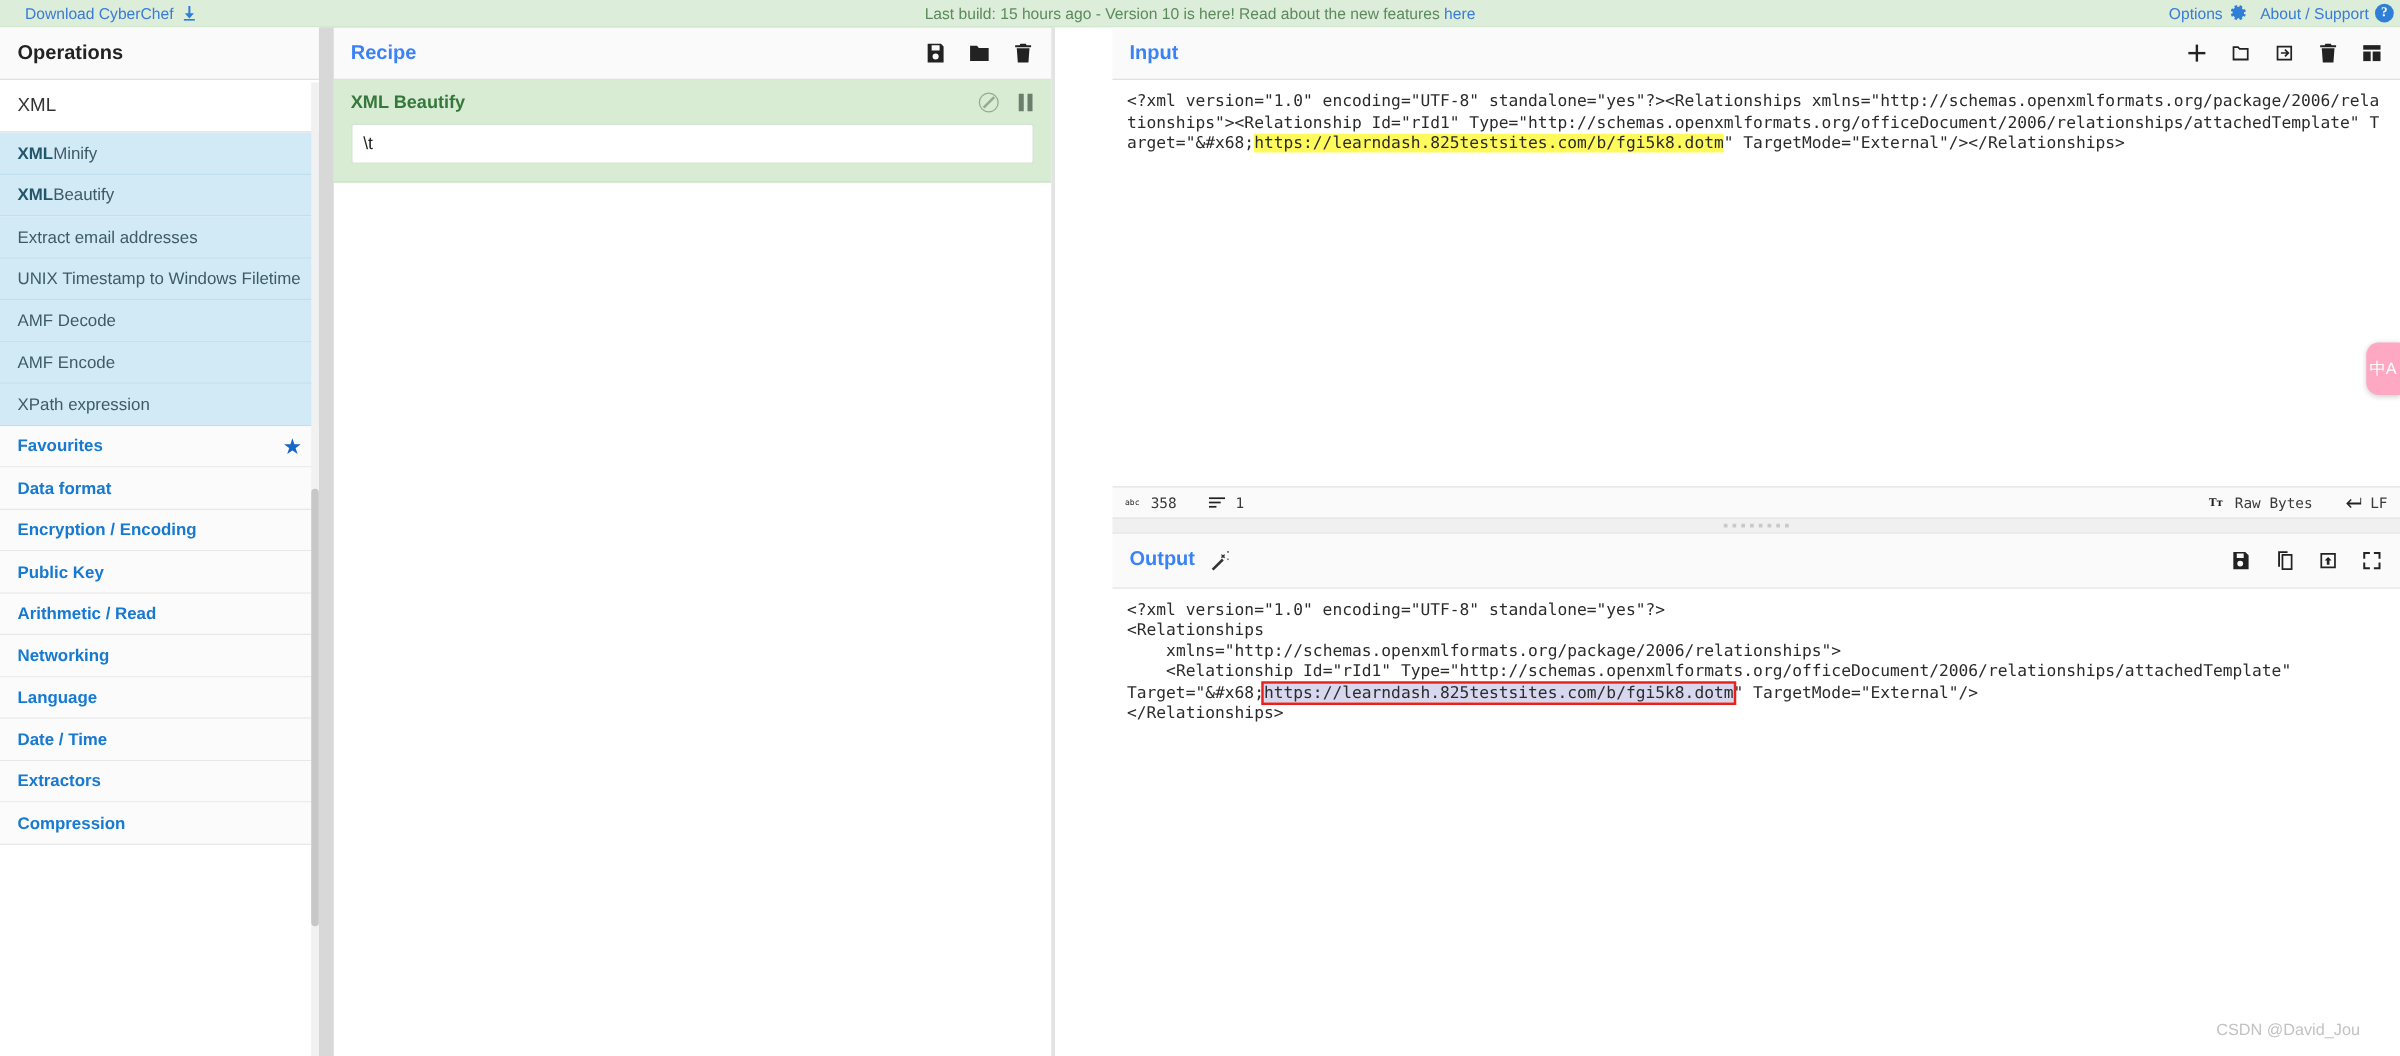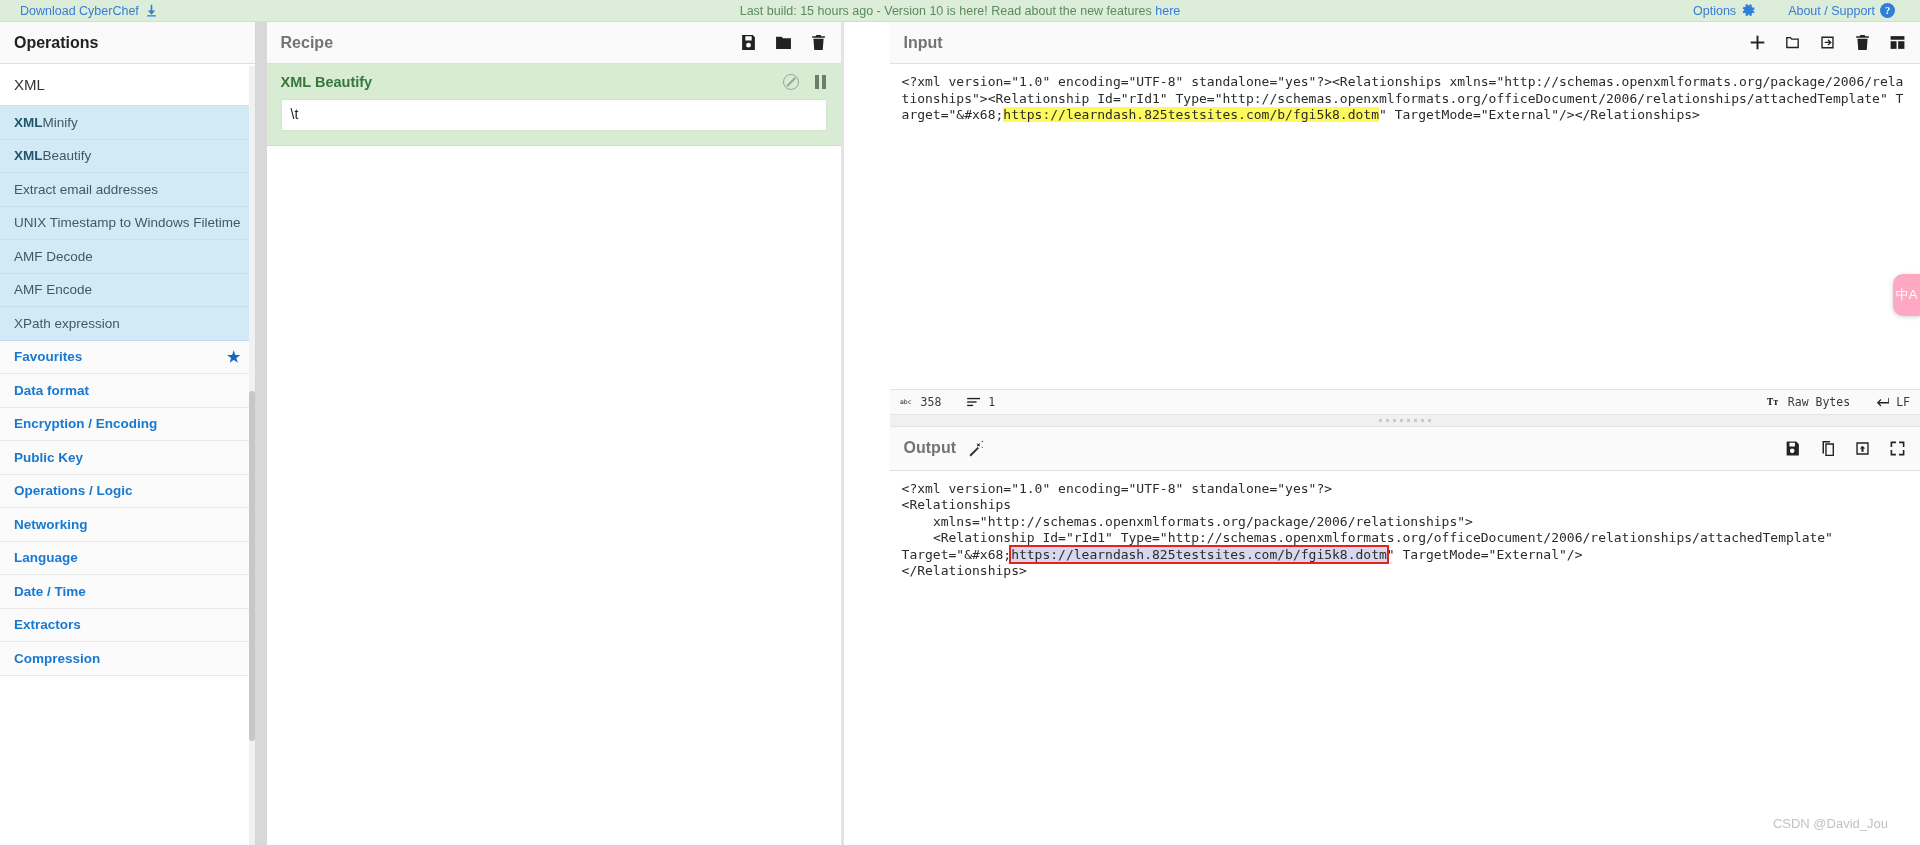--- a/index.html
+++ b/index.html
@@ -25,21 +25,21 @@
     display: flex; align-items: center; gap: 6px;
     padding-left: 20px; z-index: 2;
   }
   #banner .center {
     position: absolute; left: 0; right: 0;
     text-align: center;
     color: #5c8a5c;
   }
   #banner .right {
     margin-left: auto; display: flex; align-items: center; gap: 8px;
-    padding-right: 25px; z-index: 2; color: #3a7bd5;
+    padding-right: 5px; z-index: 2; color: #3a7bd5;
   }
   #banner .right .grp { display: flex; align-items: center; gap: 5px; }
 
   .dl-arrow { display:inline-block; width:13px; height:14px; }
   .gear { display:inline-block; width:15px; height:15px; }
   .qmark {
     display:inline-flex; align-items:center; justify-content:center;
     width:15px; height:15px; border-radius:50%;
     background:#2f7fd8; color:#fff; font-size:10.5px; font-weight:bold;
     font-family:"Liberation Serif", serif;
@@ -129,21 +129,21 @@
     flex: 0 0 auto;
   }
   .panel-head {
     height: 42px;
     display: flex; align-items: center;
     padding: 0 14px;
     background: #fafafa;
     border-bottom: 1px solid #e0e0e0;
     flex: 0 0 auto;
   }
-  .panel-head .ttl { font-size: 16px; font-weight: bold; color: #737373; }
+  .panel-head .ttl { font-size: 16px; font-weight: bold; color: #3b82f6; }
   .panel-head .tools { margin-left: auto; display: flex; align-items: center; gap: 18px; }
   .ic { width: 17px; height: 17px; display: inline-block; color: #222; cursor: pointer; }
   .ic svg { display: block; width: 100%; height: 100%; fill: currentColor; }
 
   .recipe-body { flex: 1 1 auto; background: #fff; }
   .op-card {
     background: #d7ecd3;
     border-bottom: 1px solid #cbdfc7;
     padding: 10px 14px 14px 14px;
   }
@@ -259,21 +259,21 @@
   <div class="right">
     <span class="grp">
       <span>Options</span>
       <span class="gear">
         <svg viewBox="0 0 16 16">
             <path fill="#2f7fd8" d="M8 5.2A2.8 2.8 0 1 0 8 10.8 2.8 2.8 0 0 0 8 5.2zm0 4.3a1.5 1.5 0 1 1 0-3 1.5 1.5 0 0 1 0 3z"></path>
             <path fill="#2f7fd8" d="M14.2 9.1l-1.2-.4a5 5 0 0 0 0-1.4l1.2-.4a.5.5 0 0 0 .3-.6l-.5-1.4a.5.5 0 0 0-.6-.3l-1.2.4a5 5 0 0 0-1-1l.4-1.2a.5.5 0 0 0-.3-.6L9.9 1.2a.5.5 0 0 0-.6.3l-.4 1.2a5 5 0 0 0-1.4 0l-.4-1.2a.5.5 0 0 0-.6-.3l-1.4.5a.5.5 0 0 0-.3.6l.4 1.2a5 5 0 0 0-1 1l-1.2-.4a.5.5 0 0 0-.6.3l-.5 1.4a.5.5 0 0 0 .3.6l1.2.4a5 5 0 0 0 0 1.4l-1.2.4a.5.5 0 0 0-.3.6l.5 1.4a.5.5 0 0 0 .6.3l1.2-.4a5 5 0 0 0 1 1l-.4 1.2a.5.5 0 0 0 .3.6l1.4.5a.5.5 0 0 0 .6-.3l.4-1.2a5 5 0 0 0 1.4 0l.4 1.2a.5.5 0 0 0 .6.3l1.4-.5a.5.5 0 0 0 .3-.6l-.4-1.2a5 5 0 0 0 1-1l1.2.4a.5.5 0 0 0 .6-.3l.5-1.4a.5.5 0 0 0-.3-.6z"></path>
           </svg>
       </span>
     </span>
-    <span class="grp" style="margin-left:24px">
+    <span class="grp" style="margin-left:2px">
       <span>About / Support</span>
       <span class="qmark">?</span>
     </span>
   </div>
 </div>
 
 <div id="shell">
 
   <div id="ops">
     <div class="panel-title">Operations</div>
@@ -311,21 +311,21 @@
       <div class="cat">
           <span>Data format</span>
         </div>
       <div class="cat">
           <span>Encryption / Encoding</span>
         </div>
       <div class="cat">
           <span>Public Key</span>
         </div>
       <div class="cat">
-          <span>Operations / Logic</span>
+          <span>Arithmetic / Read</span>
         </div>
       <div class="cat">
           <span>Networking</span>
         </div>
       <div class="cat">
           <span>Language</span>
         </div>
       <div class="cat">
           <span>Date / Time</span>
         </div>

